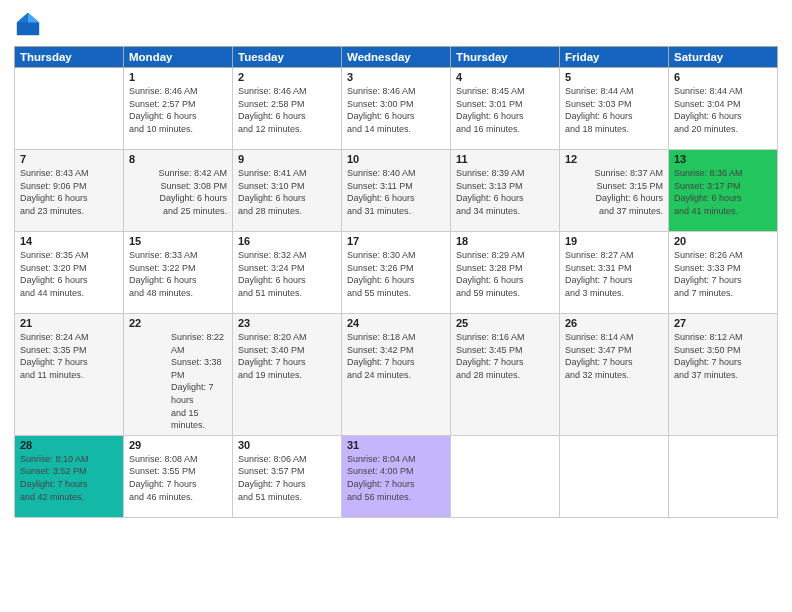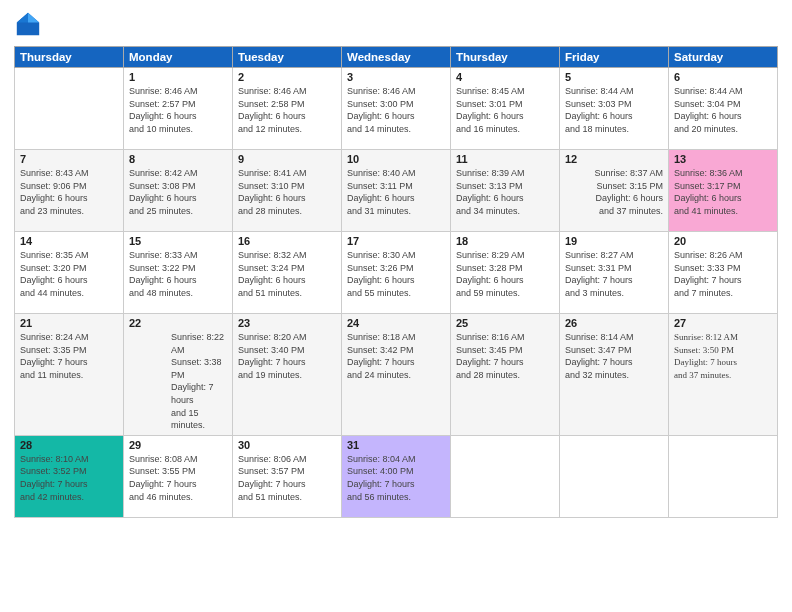--- a/index.html
+++ b/index.html
@@ -188,21 +188,21 @@
         <tr>
           <td style="background-color: rgb(245, 245, 245);">
             <span class="day-number">7</span>
             <div class="day-info" style="white-space: pre-line;">Sunrise: 8:43 AM
 Sunset: 9:06 PM
 Daylight: 6 hours
 and 23 minutes.</div>
           </td>
           <td style="background-color: rgb(245, 245, 245);">
             <span class="day-number">8</span>
-            <div class="day-info" style="white-space: pre-line;">Sunrise: 8:42 AM
+            <div class="day-info" style="white-space: pre-line; text-align: right;">Sunrise: 8:42 AM
 Sunset: 3:08 PM
 Daylight: 6 hours
 and 25 minutes.</div>
           </td>
           <td style="background-color: rgb(245, 245, 245);">
             <span class="day-number">9</span>
             <div class="day-info" style="white-space: pre-line;">Sunrise: 8:41 AM
 Sunset: 3:10 PM
 Daylight: 6 hours
 and 28 minutes.</div>
@@ -221,21 +221,21 @@
 Daylight: 6 hours
 and 34 minutes.</div>
           </td>
           <td style="background-color: rgb(245, 245, 245);">
             <span class="day-number">12</span>
             <div class="day-info" style="white-space: pre-line; text-align: right;">Sunrise: 8:37 AM
 Sunset: 3:15 PM
 Daylight: 6 hours
 and 37 minutes.</div>
           </td>
-          <td style="background-color: #f9a8d4;">
+          <td style="background-color: #22c55e;">
             <span class="day-number">13</span>
             <div class="day-info" style="white-space: pre-line;">Sunrise: 8:36 AM
 Sunset: 3:17 PM
 Daylight: 6 hours
 and 41 minutes.</div>
           </td>
         </tr>
         <tr>
           <td style="background-color: rgb(255, 255, 255);">
             <span class="day-number">14</span>
@@ -325,21 +325,21 @@
           </td>
           <td style="background-color: rgb(245, 245, 245);">
             <span class="day-number">26</span>
             <div class="day-info" style="white-space: pre-line;">Sunrise: 8:14 AM
 Sunset: 3:47 PM
 Daylight: 7 hours
 and 32 minutes.</div>
           </td>
           <td style="background-color: rgb(245, 245, 245);">
             <span class="day-number">27</span>
-            <div class="day-info" style="white-space: pre-line; font-family: Liberation Serif, serif;">Sunrise: 8:12 AM
+            <div class="day-info" style="white-space: pre-line;">Sunrise: 8:12 AM
 Sunset: 3:50 PM
 Daylight: 7 hours
 and 37 minutes.</div>
           </td>
         </tr>
         <tr>
           <td style="background-color: #14b8a6;">
             <span class="day-number">28</span>
             <div class="day-info" style="white-space: pre-line;">Sunrise: 8:10 AM
 Sunset: 3:52 PM

